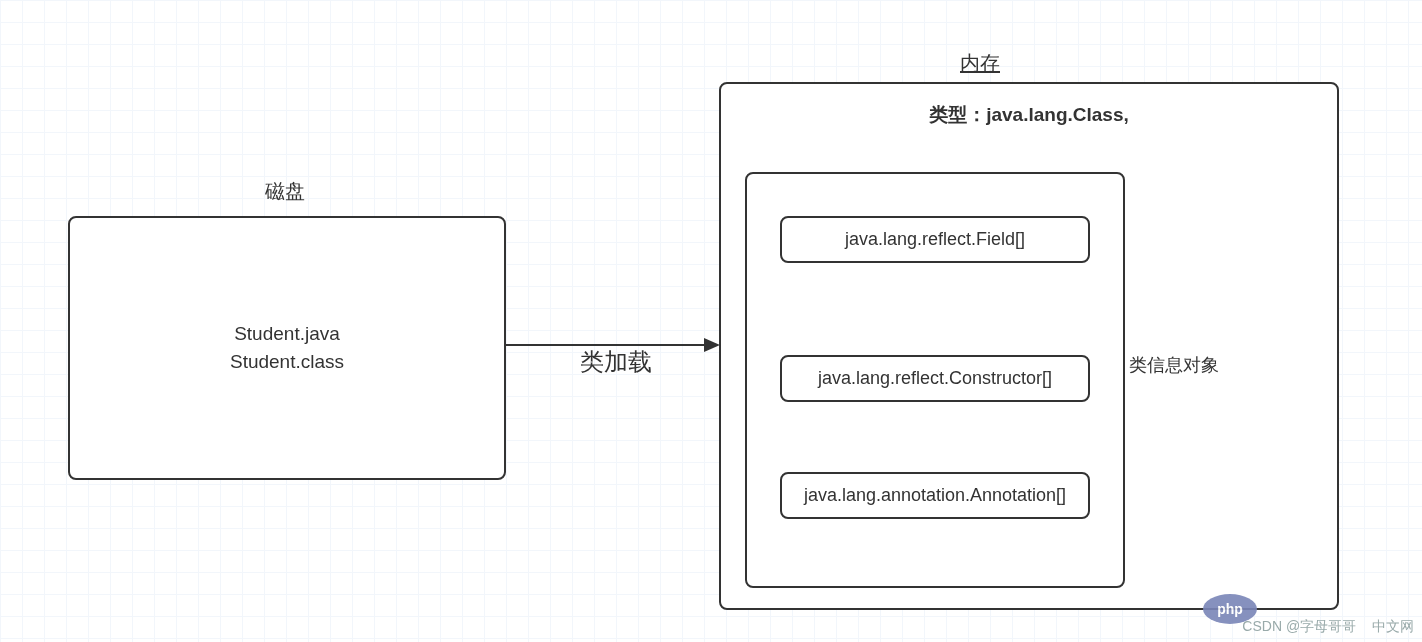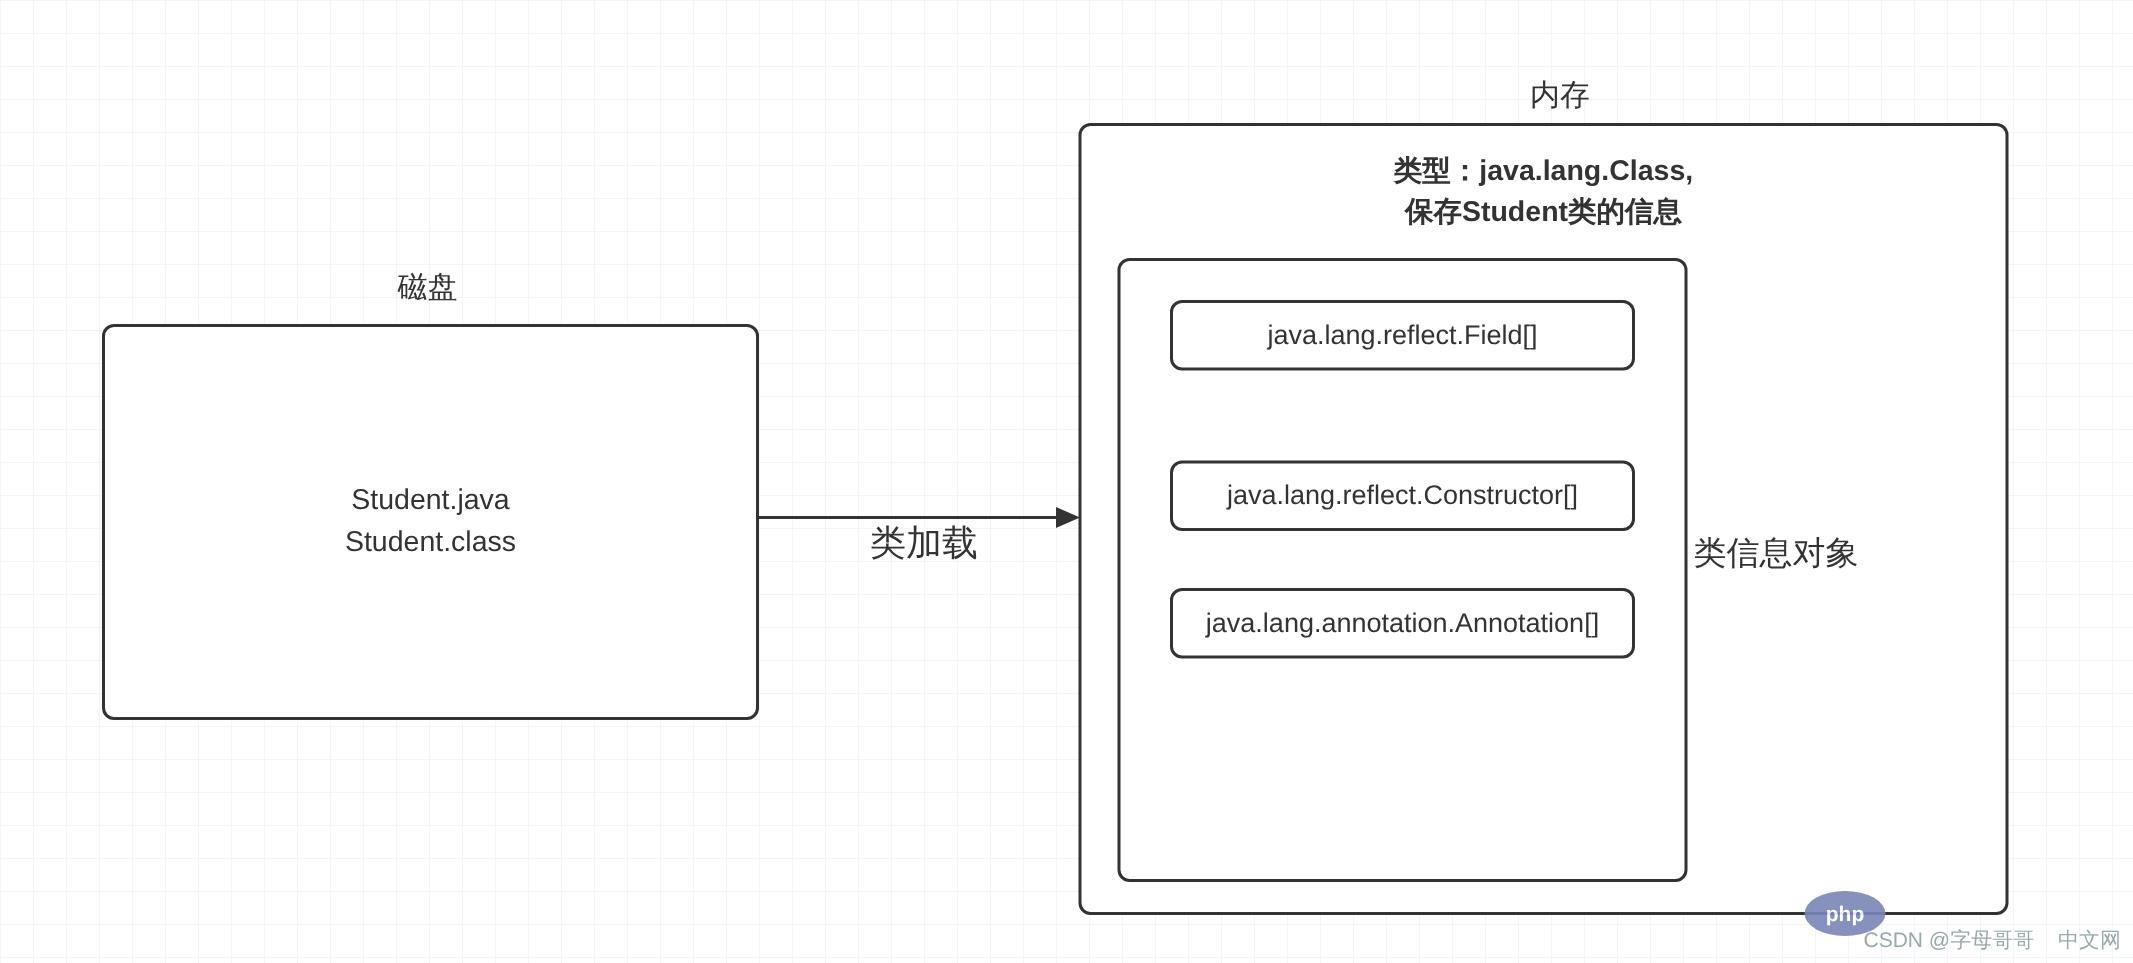--- a/index.html
+++ b/index.html
@@ -34,42 +34,42 @@
   .label {
     position: absolute;
     font-size: 20px;
     color: #333;
     background: transparent;
   }
   .inner-box {
     border: 2px solid #333;
     border-radius: 8px;
     padding: 8px 18px;
-    margin: 8px auto;
+    margin: 24px auto;
     text-align: center;
     font-size: 18px;
     background: #fff;
     width: 310px;
   }
   .memory-outer { padding: 0; }
   .memory-inner {
     position: absolute;
     border: 2px solid #333;
     border-radius: 8px;
     background: #fff;
   }
   .class-info-line1, .class-info-line2 {
     font-size: 19px;
     text-align: center;
     line-height: 1.4;
     font-weight: bold;
   }
   .side-label {
     position: absolute;
-    font-size: 22px;
+    font-size: 18px;
   }
   svg.arrow { position: absolute; }
   .watermark {
     position: absolute;
     right: 8px; bottom: 6px;
     font-size: 14px;
     color: #9aa;
     display: flex;
     align-items: center;
     gap: 6px;
@@ -101,26 +101,25 @@
       <div>Student.class</div>
     </div>
   </div>
 
   <svg class="arrow" style="left:506px; top:330px;" width="214" height="30">
     <line x1="0" y1="15" x2="198" y2="15" stroke="#333" stroke-width="2"></line>
     <polygon points="198,8 214,15 198,22" fill="#333"></polygon>
   </svg>
   <div class="label" style="left:580px; top:346px; font-size:24px;">类加载</div>
 
-  <div class="label" style="left:1020px; top:50px;">内存</div>
+  <div class="label" style="left:960px; top:50px;text-decoration:underline;">内存</div>
 
   <div class="box memory-outer" style="left:719px; top:82px; width:620px; height:528px; display:block;">
 
     <div class="class-info-line1" style="margin-top:18px;">类型：java.lang.Class,</div>
-    <div class="class-info-line2">保存Student类的信息</div>
 
     <div class="memory-inner" style="left:24px; top:88px; width:380px; height:416px; padding-top:18px;">
       <div class="inner-box">java.lang.reflect.Field[]</div>
       <div style="height:22px;"></div>
       <div style="height:22px;"></div>
       <div class="inner-box">java.lang.reflect.Constructor[]</div>
       <div style="height:22px;"></div>
       <div class="inner-box">java.lang.annotation.Annotation[]</div>
     </div>
 

